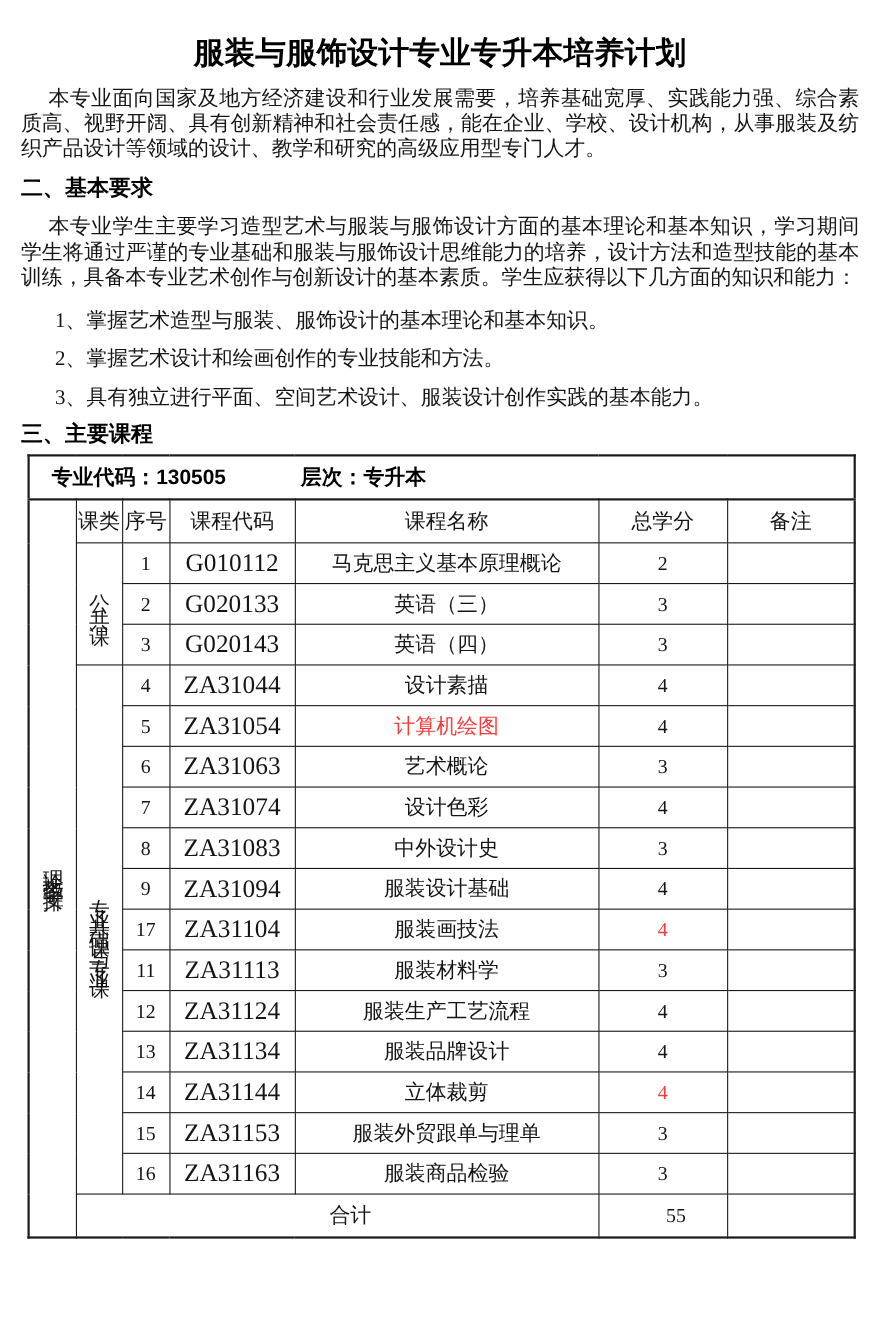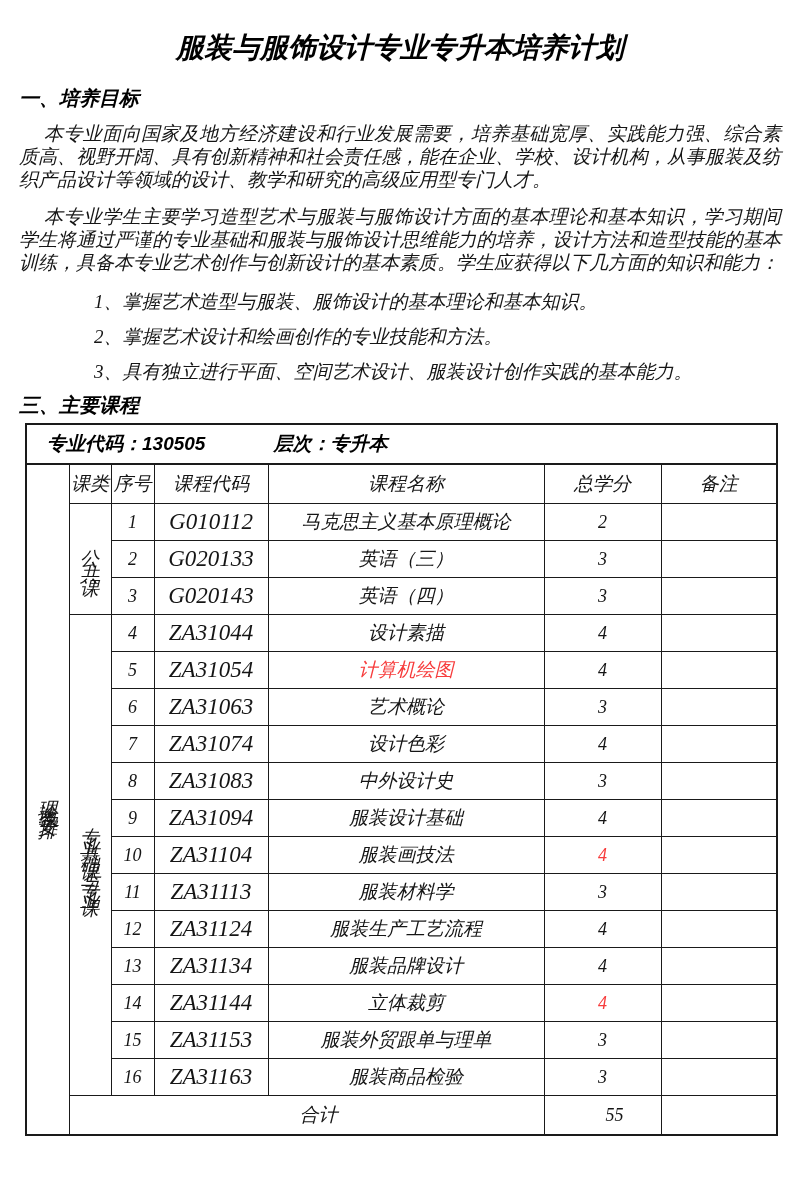--- a/index.html
+++ b/index.html
@@ -6,21 +6,21 @@
     --red:#f73c3c;
     --ink:#151515;
     --line:#1a1a1a;
   }
   html,body{margin:0;padding:0;}
   body{
     width:800px;height:1199px;background:#ffffff;color:var(--ink);
     font-family:"Liberation Serif", serif;
     -webkit-font-smoothing:antialiased;
   }
-  .page{position:relative;width:800px;height:1190px;overflow:hidden;background:#fff;font-style:italic;}
+  .page{position:relative;width:800px;height:1190px;overflow:hidden;background:#fff;}
 
   .title{
     margin:32px 0 0 0;text-align:center;
     font-family:"Liberation Sans", sans-serif;
     font-weight:bold;font-size:28px;line-height:32px;color:#000;
   }
   .heading{
     margin:0;padding-left:19px;
     font-family:"Liberation Sans", sans-serif;
     font-weight:bold;font-size:20px;line-height:20px;color:#000;
@@ -28,21 +28,21 @@
   .h-goal{margin-top:24px;}
   .h-req{margin-top:14px;}
   .h-courses{margin-top:6px;}
 
   .para{
     margin:14px 19px 0 19px;
     font-size:19px;line-height:23px;
     text-align:justify;text-indent:25px;
     color:var(--ink);
   }
-  .req-items{margin-top:16px;padding-left:44px;}
+  .req-items{margin-top:16px;}
   .req-item{
     margin:0 19px 12px 19px;padding-left:31px;
     font-size:19px;line-height:23px;color:var(--ink);
   }
 
   table.ctable{
     margin:8px 0 0 25px;width:751px;
     border-collapse:collapse;table-layout:fixed;
     border:2px solid var(--line);
     font-size:19px;color:var(--ink);
@@ -71,23 +71,23 @@
   .v-wide{letter-spacing:15px;}
   .v-mid{letter-spacing:9px;}
 </style>
 </head>
 <body>
 
 <div class="page">
 
   <h1 class="title">服装与服饰设计专业专升本培养计划</h1>
 
-  <h2 class="heading h-goal">一、培养目标</h2>
   <p class="para">本专业面向国家及地方经济建设和行业发展需要，培养基础宽厚、实践能力强、综合素质高、视野开阔、具有创新精神和社会责任感，能在企业、学校、设计机构，从事服装及纺织产品设计等领域的设计、教学和研究的高级应用型专门人才。</p>
 
+  <h2 class="heading h-req">二、基本要求</h2>
   <p class="para">本专业学生主要学习造型艺术与服装与服饰设计方面的基本理论和基本知识，学习期间学生将通过严谨的专业基础和服装与服饰设计思维能力的培养，设计方法和造型技能的基本训练，具备本专业艺术创作与创新设计的基本素质。学生应获得以下几方面的知识和能力：</p>
 
   <div class="req-items">
     <p class="req-item">1、掌握艺术造型与服装、服饰设计的基本理论和基本知识。</p>
     <p class="req-item">2、掌握艺术设计和绘画创作的专业技能和方法。</p>
     <p class="req-item">3、具有独立进行平面、空间艺术设计、服装设计创作实践的基本能力。</p>
   </div>
 
   <h2 class="heading h-courses">三、主要课程</h2>
 
@@ -173,21 +173,21 @@
           <td class="c-remark"></td>
         </tr>
         <tr class="course-row">
           <td class="c-num">9</td>
           <td class="c-code">ZA31094</td>
           <td class="c-name">服装设计基础</td>
           <td class="c-credit">4</td>
           <td class="c-remark"></td>
         </tr>
         <tr class="course-row">
-          <td class="c-num">10</td>
+          <td class="c-num">17</td>
           <td class="c-code">ZA31104</td>
           <td class="c-name">服装画技法</td>
           <td class="c-credit red">4</td>
           <td class="c-remark"></td>
         </tr>
         <tr class="course-row">
           <td class="c-num">11</td>
           <td class="c-code">ZA31113</td>
           <td class="c-name">服装材料学</td>
           <td class="c-credit">3</td>

